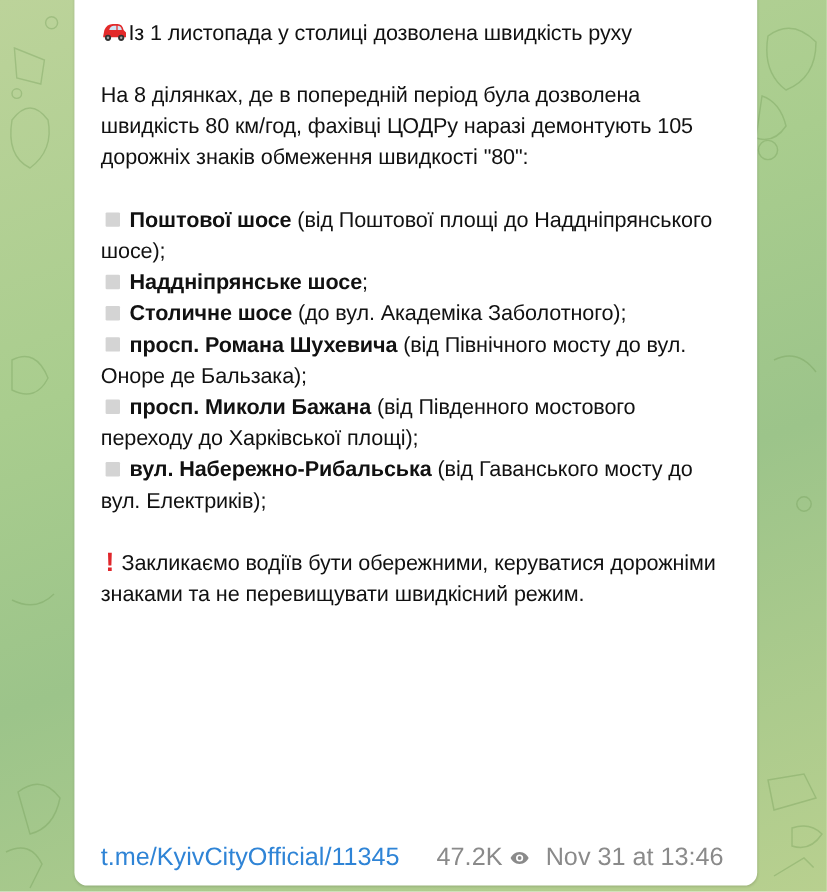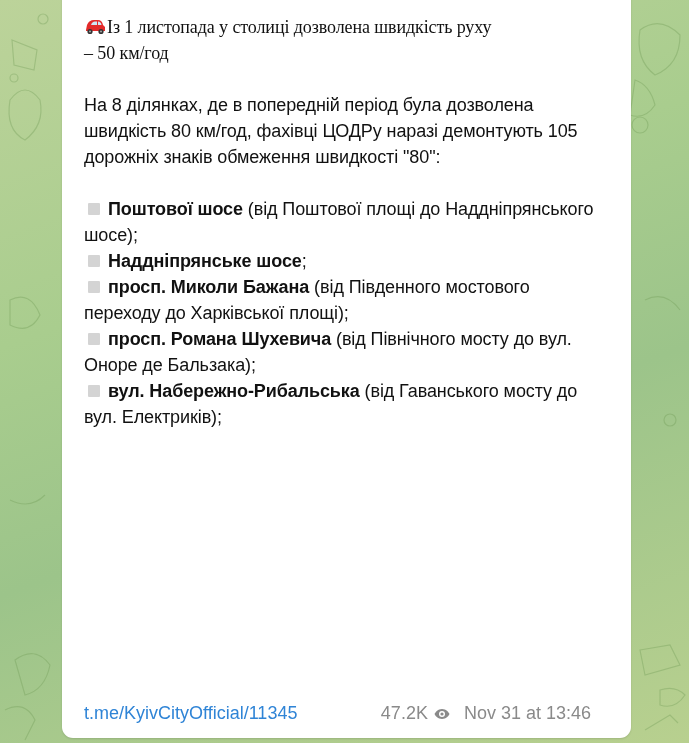--- a/index.html
+++ b/index.html
@@ -13,32 +13,32 @@
     position: absolute; left: 62px; top: -12px; width: 569px; height: 750px;
     background: #ffffff; border-radius: 11px;
     box-shadow: 0 1px 2px rgba(0,0,0,0.12);
     box-sizing: border-box; padding: 26px 22px 0 22px;
   }
   .text {
     font-size: 18px; line-height: 26px; color: #111111;
     letter-spacing: -0.1px;
   }
   .para { margin: 0 0 26px 0; }
-  .title-line { display: block; font-family: Liberation Serif, serif; }
+  .title-line { display: block; }
   .car-icon { display: inline-block; width: 22px; height: 18px; vertical-align: -2px; margin-right: 1px; }
   .bullet {
     display: inline-block; width: 12px; height: 12px; background: #d4d4d4;
     border-radius: 1px; margin: 0 8px 0 4px; vertical-align: 0px;
   }
   b { font-weight: bold; }
   .excl { color: #e0262b; font-weight: bold; font-size: 22px; margin: 0 6px 0 4px; vertical-align: -1px; }
   .footer {
-    position: absolute; left: 22px; right: 40px; top: 715px;
+    position: absolute; left: 22px; right: 28px; top: 715px;
     display: flex; justify-content: space-between; align-items: center;
-    font-size: 18px;
+    font-size: 21px;
   }
   .link { color: #2f84d6; text-decoration: none; }
   .meta { color: #8a8a8a; display: flex; align-items: center; }
   .eye-icon { display: inline-block; width: 16px; height: 12px; margin: 0 14px 0 6px; }
 </style>
 </head>
 <body>
 
 <svg class="bg-pattern" width="689" height="743" viewBox="0 0 689 743">
   <g fill="none" stroke="#6f9a55" stroke-width="1.2">
@@ -68,33 +68,34 @@
         <svg class="car-icon" viewBox="0 0 22 18">
           <path d="M2 13 L3 8 Q5 3 10 3 L14 3 Q18 3 19 8 L21 10 L21 14 L2 14 Z" fill="#e32a2a"></path>
           <path d="M7 8 Q8 4.5 11 4.5 L13 4.5 L13 8 Z" fill="#cfe6f5"></path>
           <path d="M14 4.5 Q17 4.5 17.5 8 L14 8 Z" fill="#cfe6f5"></path>
           <circle cx="6" cy="14.5" r="2.6" fill="#333"></circle>
           <circle cx="17" cy="14.5" r="2.6" fill="#333"></circle>
           <circle cx="6" cy="14.5" r="1" fill="#aaa"></circle>
           <circle cx="17" cy="14.5" r="1" fill="#aaa"></circle>
         </svg><span>Із 1 листопада у столиці дозволена швидкість руху</span>
       </span>
-      <span class="title-line">– 50 км/год</span>
     </p>
 
     <p class="para">На 8 ділянках, де в попередній період була дозволена швидкість 80 км/год, фахівці ЦОДРу наразі демонтують 105 дорожніх знаків обмеження швидкості "80":</p>
 
     <div class="para">
       <div><span class="bullet"></span><b>Поштової шосе</b><span> (від Поштової площі до Наддніпрянського шосе);</span></div>
       <div><span class="bullet"></span><b>Наддніпрянське шосе</b><span>;</span></div>
+      <div><span class="bullet"></span><b>Столичне шосе</b><span> (до вул. Академіка Заболотного);</span></div>
+      <div><span class="bullet"></span><b>просп. Романа Шухевича</b><span> (від Північного мосту до вул. Оноре де Бальзака);</span></div>
       <div><span class="bullet"></span><b>просп. Миколи Бажана</b><span> (від Південного мостового переходу до Харківської площі);</span></div>
-      <div><span class="bullet"></span><b>просп. Романа Шухевича</b><span> (від Північного мосту до вул. Оноре де Бальзака);</span></div>
       <div><span class="bullet"></span><b>вул. Набережно-Рибальська</b><span> (від Гаванського мосту до вул. Електриків);</span></div>
     </div>
 
+    <p class="para"><span class="excl">!</span><span>Закликаємо водіїв бути обережними, керуватися дорожніми знаками та не перевищувати швидкісний режим.</span></p>
   </div>
 
   <div class="footer">
     <a class="link" href="#">t.me/KyivCityOfficial/11345</a>
     <span class="meta">
       <span>47.2K</span>
       <svg class="eye-icon" viewBox="0 0 16 12">
         <path d="M8 1 C4 1 1.5 4 0.5 6 C1.5 8 4 11 8 11 C12 11 14.5 8 15.5 6 C14.5 4 12 1 8 1 Z" fill="#8a8a8a"></path>
         <circle cx="8" cy="6" r="3" fill="#ffffff"></circle>
         <circle cx="8" cy="6" r="1.6" fill="#8a8a8a"></circle>

